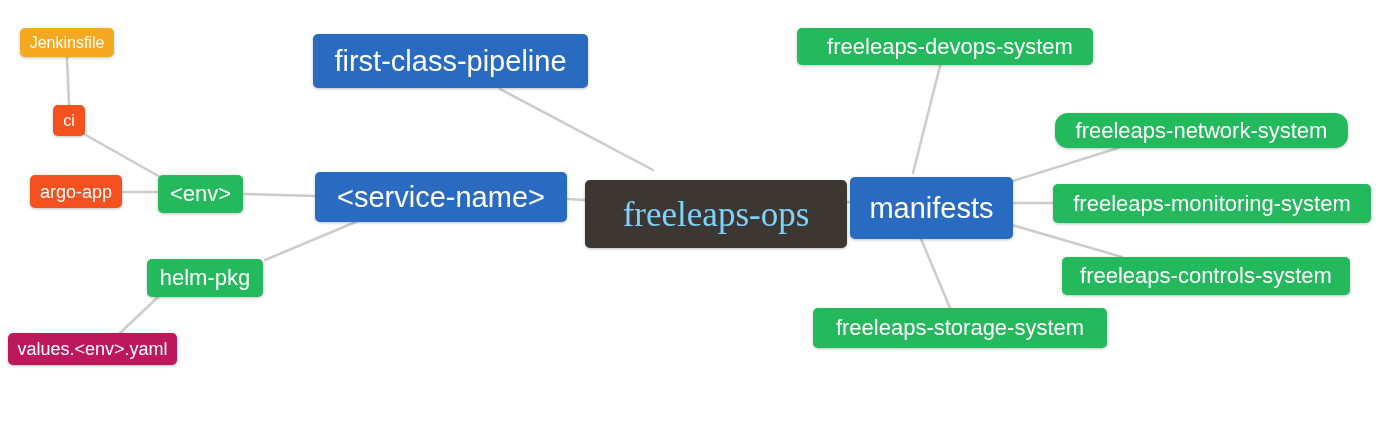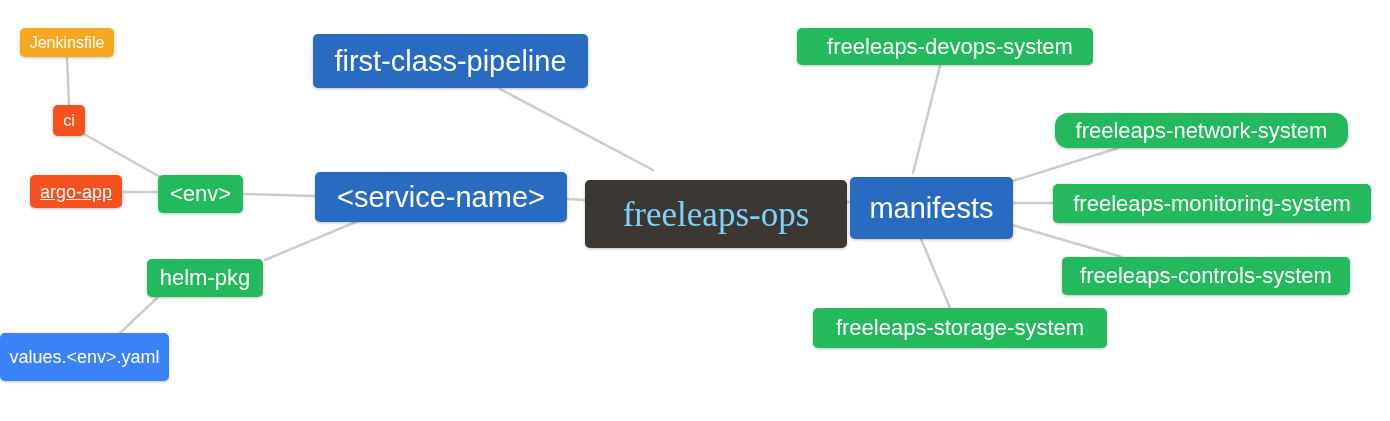--- a/index.html
+++ b/index.html
@@ -52,24 +52,24 @@
       <line x1="847" y1="202" x2="850" y2="202" stroke="#cccccc" stroke-width="2.5" stroke-linecap="round"></line>
       <line x1="913" y1="173" x2="940" y2="66" stroke="#cccccc" stroke-width="2.5" stroke-linecap="round"></line>
       <line x1="1013" y1="181" x2="1118" y2="148" stroke="#cccccc" stroke-width="2.5" stroke-linecap="round"></line>
       <line x1="1013" y1="203" x2="1053" y2="203" stroke="#cccccc" stroke-width="2.5" stroke-linecap="round"></line>
       <line x1="1012" y1="225" x2="1122" y2="257" stroke="#cccccc" stroke-width="2.5" stroke-linecap="round"></line>
       <line x1="916" y1="227" x2="950" y2="308" stroke="#cccccc" stroke-width="2.5" stroke-linecap="round"></line>
     </svg>
 
 <div class="node" style="left: 20px; top: 28px; width: 94px; height: 29px; background: rgb(246, 168, 33); color: rgb(255, 255, 255); font-size: 16px;">Jenkinsfile</div>
     <div class="node" style="left: 53px; top: 105px; width: 32px; height: 31px; background: rgb(244, 81, 30); color: rgb(255, 255, 255); font-size: 16px;">ci</div>
-    <div class="node" style="left: 30px; top: 175px; width: 92px; height: 33px; background: rgb(244, 81, 30); color: rgb(255, 255, 255); font-size: 18px; text-decoration: underline;">argo-app</div>
+    <div class="node" style="left: 30px; top: 175px; width: 92px; height: 33px; background: rgb(244, 81, 30); color: rgb(255, 255, 255); font-size: 18px;">argo-app</div>
     <div class="node" style="left: 158px; top: 175px; width: 85px; height: 38px; background: rgb(35, 185, 92); color: rgb(255, 255, 255); font-size: 22px;">&lt;env&gt;</div>
     <div class="node" style="left: 147px; top: 259px; width: 116px; height: 38px; background: rgb(35, 185, 92); color: rgb(255, 255, 255); font-size: 22px;">helm-pkg</div>
-    <div class="node" style="left: 0; top: 333px; width: 169px; height: 48px; background: #3b82f6; color: rgb(255, 255, 255); font-size: 18px;">values.&lt;env&gt;.yaml</div>
+    <div class="node" style="left: 8px; top: 333px; width: 169px; height: 32px; background: #be185d; color: rgb(255, 255, 255); font-size: 18px;">values.&lt;env&gt;.yaml</div>
     <div class="node" style="left: 315px; top: 172px; width: 252px; height: 50px; background: rgb(42, 107, 194); color: rgb(255, 255, 255); font-size: 29px;">&lt;service-name&gt;</div>
     <div class="node" style="left: 313px; top: 34px; width: 275px; height: 54px; background: rgb(42, 107, 194); color: rgb(255, 255, 255); font-size: 29px;">first-class-pipeline</div>
     <div class="node" style="left: 585px; top: 180px; width: 262px; height: 68px; background: rgb(61, 55, 52); color: #7dd3fc; font-size: 35px; font-family: Liberation Serif, serif;">freeleaps-ops</div>
     <div class="node" style="left: 850px; top: 177px; width: 163px; height: 62px; background: rgb(42, 107, 194); color: rgb(255, 255, 255); font-size: 29px;">manifests</div>
     <div class="node" style="left: 797px; top: 28px; width: 286px; height: 37px; background: rgb(35, 185, 92); color: rgb(255, 255, 255); font-size: 22px; padding-left: 10px;">freeleaps-devops-system</div>
     <div class="node" style="left: 1055px; top: 113px; width: 293px; height: 35px; background: rgb(35, 185, 92); color: rgb(255, 255, 255); font-size: 22px; border-radius: 13px;">freeleaps-network-system</div>
     <div class="node" style="left: 1053px; top: 184px; width: 318px; height: 39px; background: rgb(35, 185, 92); color: rgb(255, 255, 255); font-size: 22px;">freeleaps-monitoring-system</div>
     <div class="node" style="left: 813px; top: 308px; width: 294px; height: 40px; background: rgb(35, 185, 92); color: rgb(255, 255, 255); font-size: 22px;">freeleaps-storage-system</div>
     <div class="node" style="left: 1062px; top: 257px; width: 288px; height: 38px; background: rgb(35, 185, 92); color: rgb(255, 255, 255); font-size: 22px;">freeleaps-controls-system</div>
   </div>

